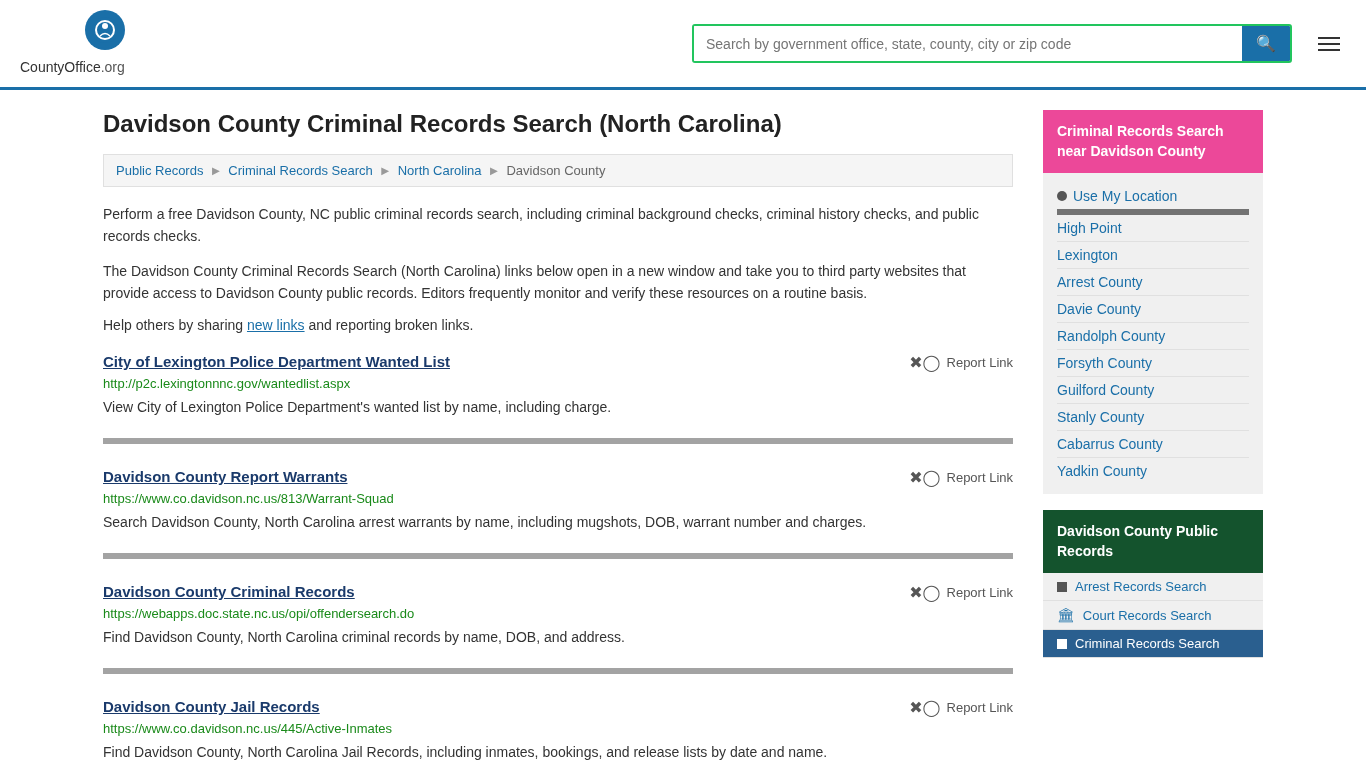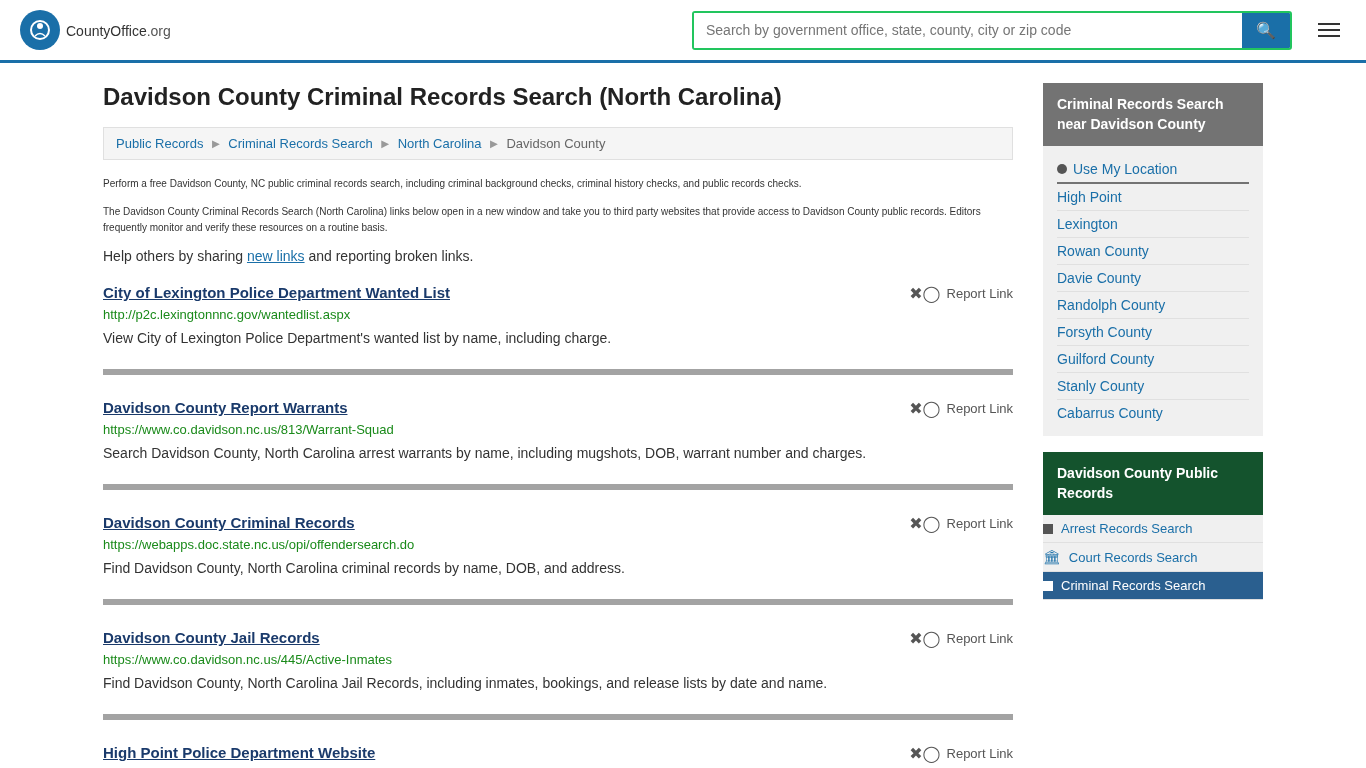--- a/index.html
+++ b/index.html
@@ -9,23 +9,24 @@
     .header {
       background: #fff;
       border-bottom: 3px solid #1a6fa8;
       padding: 10px 20px;
       display: flex;
       align-items: center;
       gap: 20px;
     }
     .logo-area {
       display: flex;
-      align-items: center;
+      align-items: flex-end;
       gap: 6px;
       text-decoration: none;
+      flex-direction: column;
     }
     .logo-circle {
       width: 40px;
       height: 40px;
       background: #1a6fa8;
       border-radius: 50%;
       display: flex;
       align-items: center;
       justify-content: center;
       color: white;
@@ -116,21 +117,21 @@
       margin-bottom: 16px;
       display: flex;
       align-items: center;
       gap: 6px;
     }
     .breadcrumb a { color: #1a6fa8; text-decoration: none; }
     .breadcrumb-sep { color: #999; }
 
     
     .description {
-      font-size: 10px;
+      font-size: 14px;
       color: #333;
       line-height: 1.6;
       margin-bottom: 12px;
     }
 
     
     .help-text {
       font-size: 14px;
       color: #333;
       margin-bottom: 20px;
@@ -183,21 +184,21 @@
       color: #333;
       line-height: 1.5;
     }
 
     
     .sidebar-section {
       background: #f0f0f0;
       margin-bottom: 16px;
     }
     .sidebar-header {
-      background: #737373;
+      background: #ec4899;
       color: white;
       padding: 12px 14px;
       font-size: 14px;
       font-weight: bold;
       line-height: 1.4;
     }
     .sidebar-content {
       padding: 10px 14px;
     }
     .sidebar-link {
@@ -207,21 +208,21 @@
       font-size: 14px;
       padding: 5px 0;
       border-bottom: 1px solid #e0e0e0;
     }
     .sidebar-link:last-child { border-bottom: none; }
     .use-location {
       display: flex;
       align-items: center;
       gap: 6px;
       padding: 5px 0;
-      border-bottom: 2px solid #737373;
+      border-bottom: 6px solid #737373;
     }
     .location-dot {
       width: 10px;
       height: 10px;
       background: #555;
       border-radius: 50%;
       flex-shrink: 0;
     }
 
     
@@ -233,21 +234,21 @@
       font-weight: bold;
       line-height: 1.4;
     }
     .sidebar-pub-link {
       display: flex;
       align-items: center;
       gap: 8px;
       color: #1a6fa8;
       text-decoration: none;
       font-size: 13px;
-      padding: 6px 0;
+      padding: 6px 14px;
       border-bottom: 1px solid #e0e0e0;
     }
     .sidebar-pub-link.active {
       background: #2a5f8f;
       color: white;
     }
     .square-icon {
       width: 10px;
       height: 10px;
       background: #555;
@@ -367,27 +368,28 @@
     <div class="sidebar-section">
       <div class="sidebar-header">Criminal Records Search near Davidson County</div>
       <div class="sidebar-content">
         <div class="use-location">
           <span class="location-dot"></span>
           <a href="#" style="color:#1a6fa8;font-size:14px;text-decoration:none;">Use My Location</a>
         </div>
         <div id="nearby-links">
             <a class="sidebar-link" href="#">High Point</a>
             <a class="sidebar-link" href="#">Lexington</a>
-            <a class="sidebar-link" href="#">Rowan County</a>
+            <a class="sidebar-link" href="#">Arrest County</a>
             <a class="sidebar-link" href="#">Davie County</a>
             <a class="sidebar-link" href="#">Randolph County</a>
             <a class="sidebar-link" href="#">Forsyth County</a>
             <a class="sidebar-link" href="#">Guilford County</a>
             <a class="sidebar-link" href="#">Stanly County</a>
             <a class="sidebar-link" href="#">Cabarrus County</a>
+            <a class="sidebar-link" href="#">Yadkin County</a>
           </div>
       </div>
     </div>
 
     <div class="sidebar-section">
       <div class="sidebar-public-header">Davidson County Public Records</div>
       <div id="public-links">
           <a class="sidebar-pub-link" href="#"><span class="square-icon"></span>Arrest Records Search</a>
           <a class="sidebar-pub-link" href="#"><span style="font-size:14px;">🏛</span>Court Records Search</a>
           <a class="sidebar-pub-link active" href="#"><span class="square-icon active"></span>Criminal Records Search</a>

